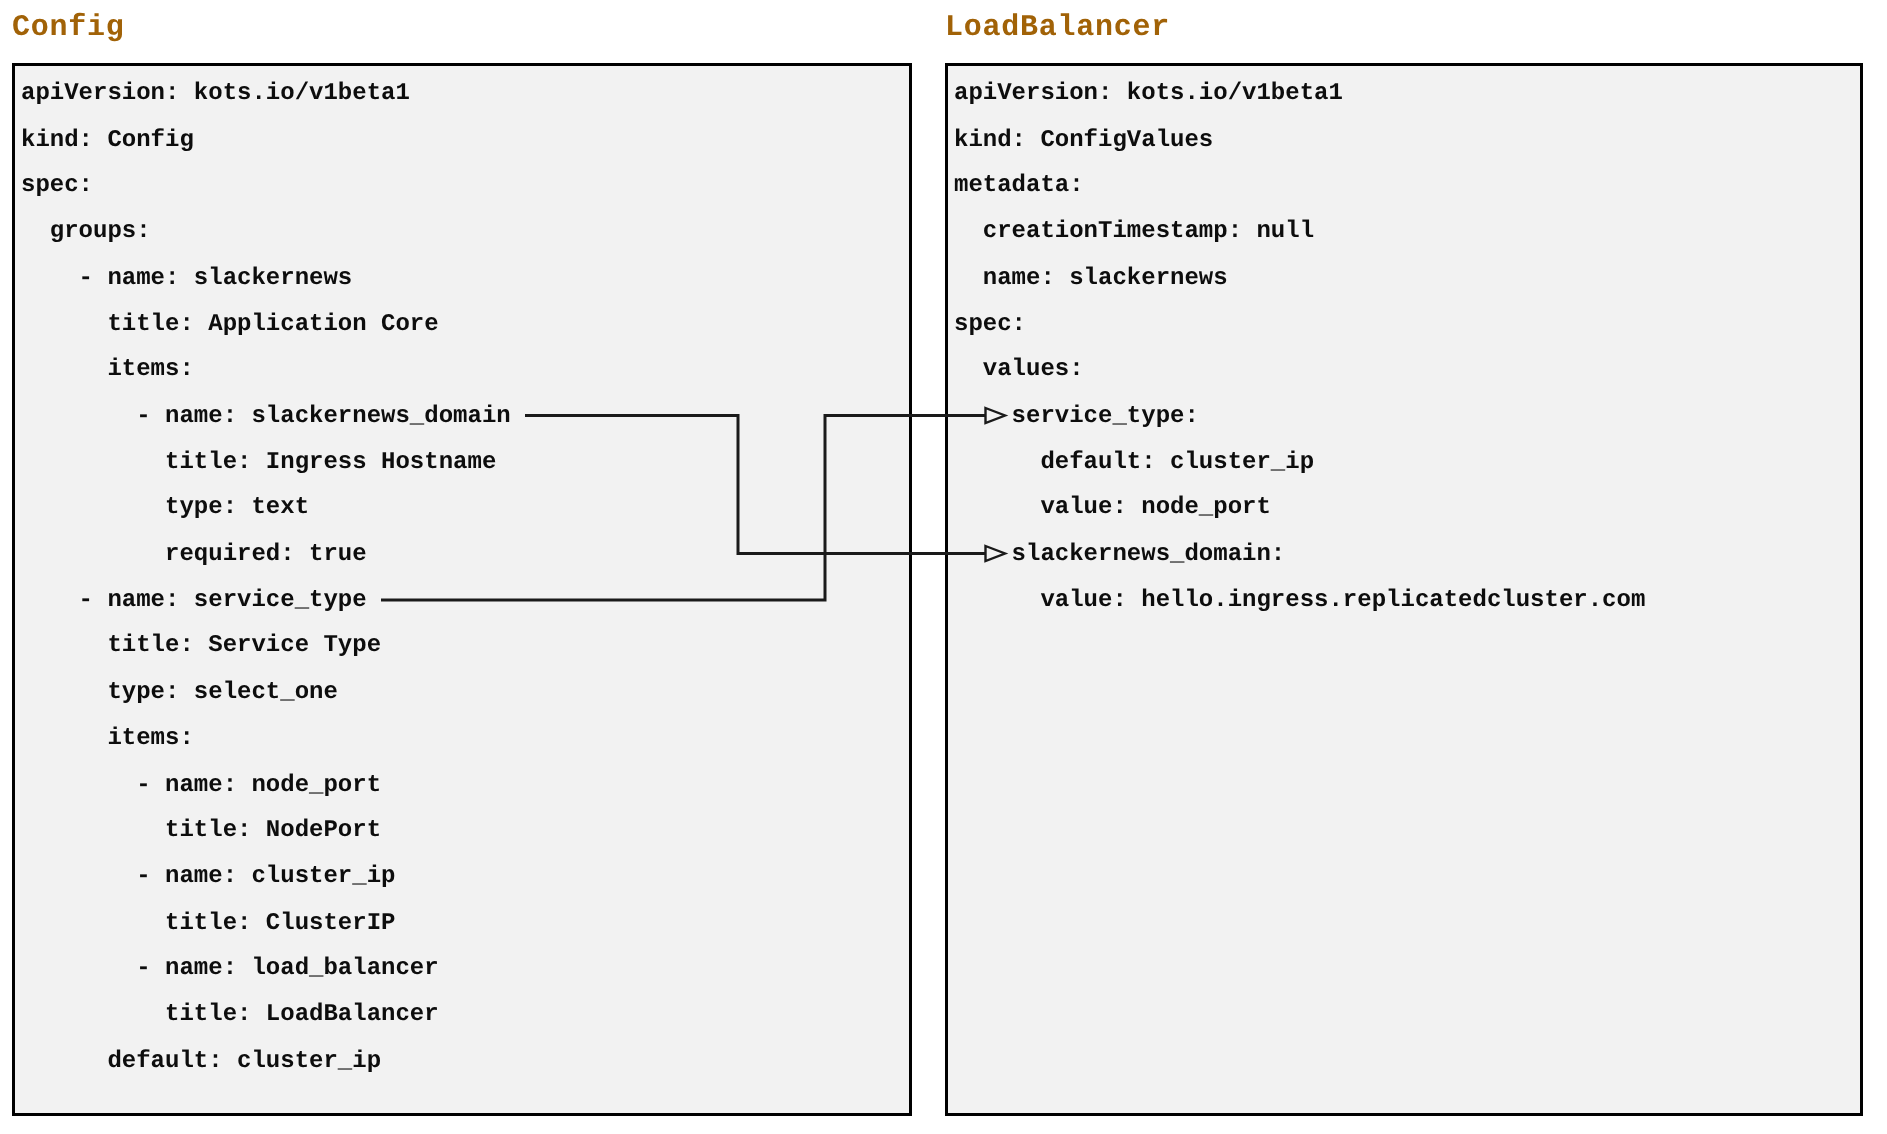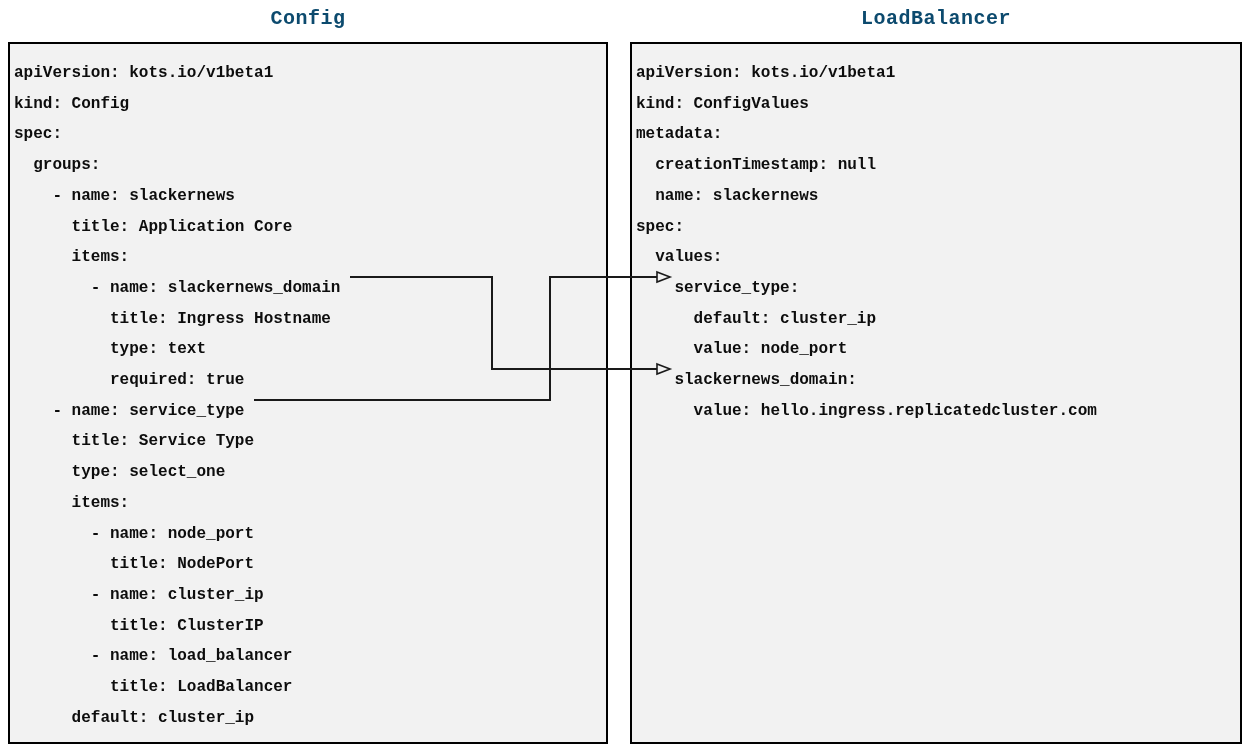--- a/index.html
+++ b/index.html
@@ -10,42 +10,41 @@
   body {
     position: relative;
     width: 1258px;
     height: 756px;
     overflow: hidden;
     font-family: "Liberation Mono", monospace;
   }
   .panel-title {
     position: absolute;
     top: 5px;
-    text-align: center;
     font: bold 20px/28px "Liberation Mono", monospace;
-    color: #0c4a6e;
+    color: #a16207;
     letter-spacing: 0.5px;
   }
   .panel-title.left  { left: 8px;   width: 600px; }
   .panel-title.right { left: 630px; width: 612px; }
 
   .yaml-panel {
     position: absolute;
     top: 42px;
     height: 702px;
     box-sizing: border-box;
     background: #f2f2f2;
     border: 2px solid #000000;
   }
   .yaml-panel.left  { left: 8px;   width: 600px; }
   .yaml-panel.right { left: 630px; width: 612px; }
 
   .yaml-panel pre {
     margin: 0;
-    padding: 14px 4px;
+    padding: 3px 4px;
     font-family: "Liberation Mono", monospace;
     font-weight: bold;
     font-size: 16px;
     line-height: 30.7px;
     color: #0d0d0d;
     white-space: pre;
   }
 
   svg.arrow-overlay {
     position: absolute;

